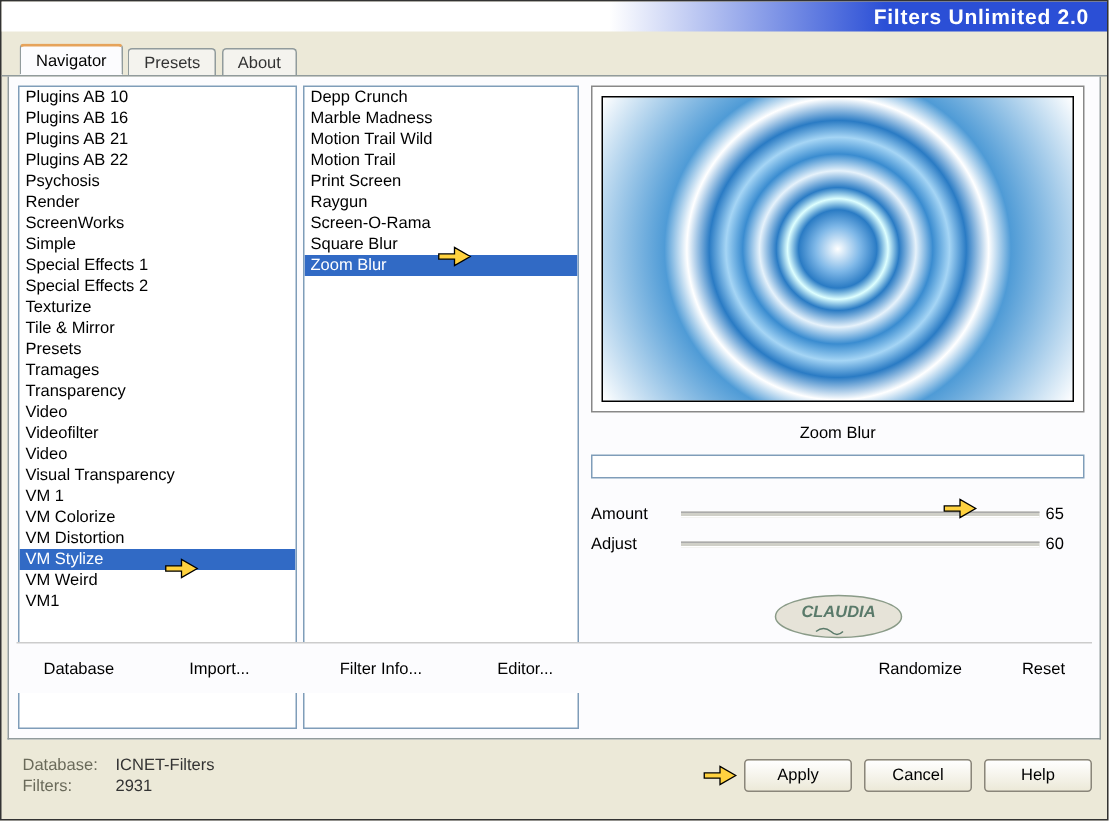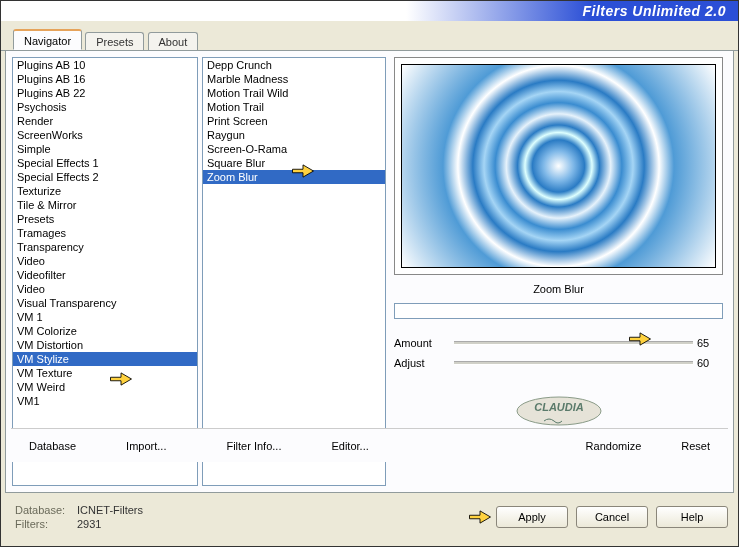--- a/index.html
+++ b/index.html
@@ -1,20 +1,20 @@
 <!DOCTYPE html>
 <html><head>
 <meta charset="utf-8">
 <style>
 * { box-sizing: border-box; margin: 0; padding: 0; font-family: "Tahoma", "Segoe UI", sans-serif; font-size: 11px; }
 body { background: #ece9d8; width: 739px; height: 547px; overflow: hidden; border: 1px solid #333; position: relative; }
 
 
 .title-strip { background: linear-gradient(to right, #fff 0%, #fff 55%, #2b4fd6 80%, #2b4fd6 100%); height: 20px; display:flex; align-items:center; justify-content:flex-end; padding-right:12px;}
-.title-strip span { color:#fff; font-weight:bold; font-style:italic; font-size:14px; letter-spacing:0.5px; }
+.title-strip span { color:#fff; font-weight:bold; font-size:14px; letter-spacing:0.5px; }
 
 
 .tab-row { position: relative; height: 22px; margin-top: 8px; padding-left: 12px; }
 .tab { display:inline-block; padding: 3px 10px 2px 10px; border: 1px solid #919b9c; border-bottom: none; background: #f4f3ee; border-top-left-radius:3px; border-top-right-radius:3px; position:relative; top:1px; color:#333; cursor:pointer; }
 .tab.active { background:#fcfcfe; border-bottom:1px solid #fcfcfe; z-index:3; color:#000; padding-top:4px; top:0px; border-top:2px solid #e6a35a;}
 .tab-underline { position:absolute; bottom:0; left:0; right:0; height:1px; background:#919b9c; }
 
 
 .main { display:flex; background:#fcfcfe; margin:0 4px; height: 442px; border:1px solid #919b9c; border-top:none; padding:6px; gap:4px;}
 
@@ -69,41 +69,41 @@
   <div class="tab">Presets</div>
   <div class="tab">About</div>
   <div class="tab-underline"></div>
 </div>
 
 <div class="main">
 
   <div class="listbox cats" id="catlist">
       <div class="list-item">Plugins AB 10</div>
       <div class="list-item">Plugins AB 16</div>
+      <div class="list-item">Plugins AB 21</div>
       <div class="list-item">Plugins AB 22</div>
       <div class="list-item">Psychosis</div>
       <div class="list-item">Render</div>
       <div class="list-item">ScreenWorks</div>
       <div class="list-item">Simple</div>
       <div class="list-item">Special Effects 1</div>
       <div class="list-item">Special Effects 2</div>
       <div class="list-item">Texturize</div>
       <div class="list-item">Tile &amp; Mirror</div>
       <div class="list-item">Presets</div>
       <div class="list-item">Tramages</div>
       <div class="list-item">Transparency</div>
       <div class="list-item">Video</div>
       <div class="list-item">Videofilter</div>
       <div class="list-item">Video</div>
       <div class="list-item">Visual Transparency</div>
       <div class="list-item">VM 1</div>
       <div class="list-item">VM Colorize</div>
       <div class="list-item">VM Distortion</div>
       <div class="list-item selected">VM Stylize</div>
-      <div class="list-item">VM Texture</div>
       <div class="list-item">VM Weird</div>
       <div class="list-item">VM1</div>
     </div>
 
   <div class="listbox filters" id="filterlist">
       <div class="list-item">Depp Crunch</div>
       <div class="list-item">Marble Madness</div>
       <div class="list-item">Motion Trail Wild</div>
       <div class="list-item">Motion Trail</div>
       <div class="list-item">Print Screen</div>

